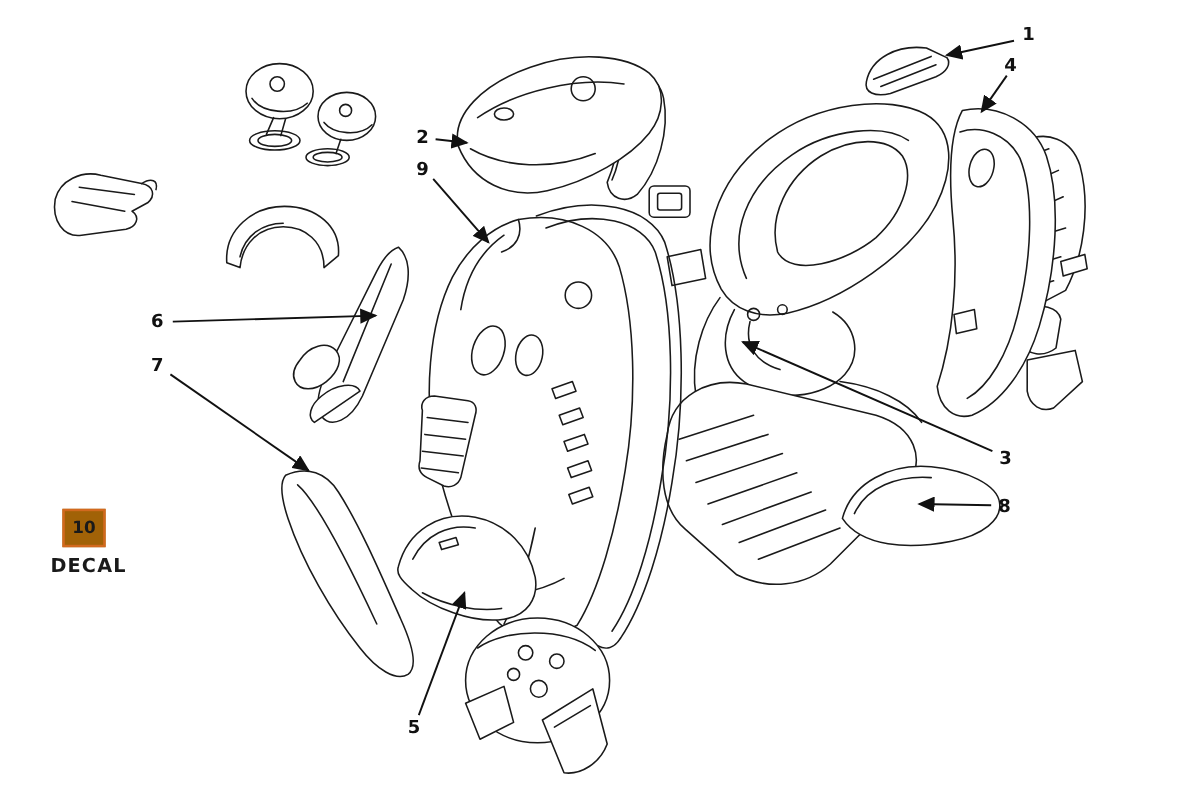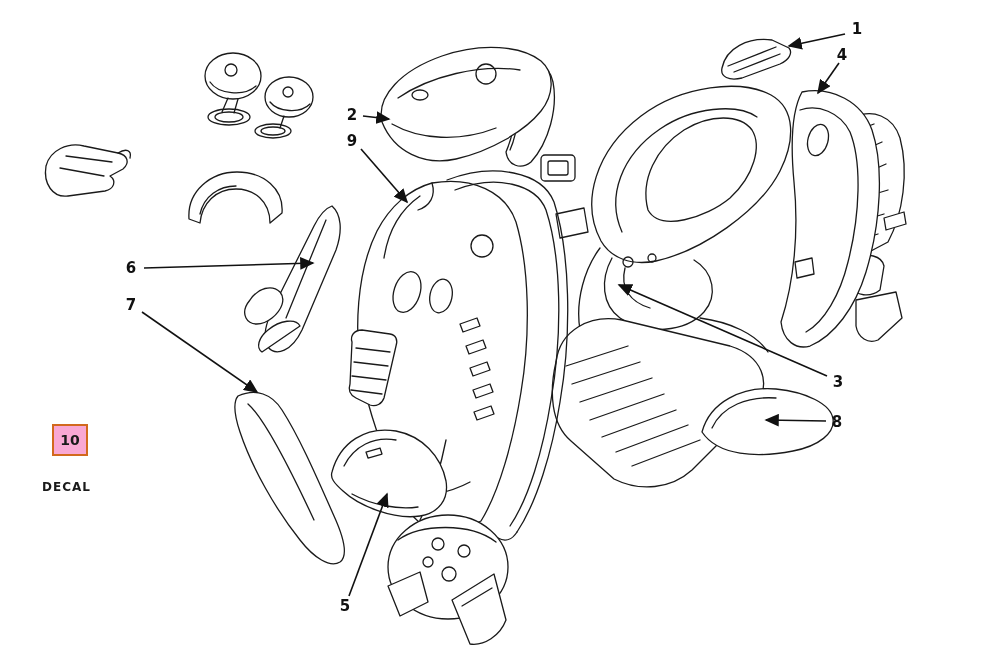--- a/index.html
+++ b/index.html
@@ -12,27 +12,27 @@
   svg.art *{stroke:#1a1a1a;stroke-width:1.3;fill:none;stroke-linecap:round;stroke-linejoin:round;}
   svg.art .panel{fill:#ffffff;}
   svg.overlay line{stroke:#111;stroke-width:1.6;}
   .callout-num{
     position:absolute;transform:translate(-50%,-50%);
     font-size:15px;font-weight:700;color:#111;line-height:1;
     user-select:none;
   }
   .decal-box{
     position:absolute;left:52px;top:424px;width:32px;height:28px;
-    border:2px solid #d2691e;background:#f9a8d4;
+    border:2px solid #d2691e;background:#a16207;
     display:flex;align-items:center;justify-content:center;
     font-size:14px;font-weight:700;color:#1a1a1a;
   }
   .decal-label{
-    position:absolute;left:42px;top:480px;
-    font-size:12px;font-weight:700;letter-spacing:1px;color:#1a1a1a;
+    position:absolute;left:42px;top:462px;
+    font-size:16px;font-weight:700;letter-spacing:1px;color:#1a1a1a;
   }
 </style>
 </head>
 <body>
 
 <div class="stage">
 
   <svg class="layer art" viewBox="0 0 1000 656">
 
     <g>

